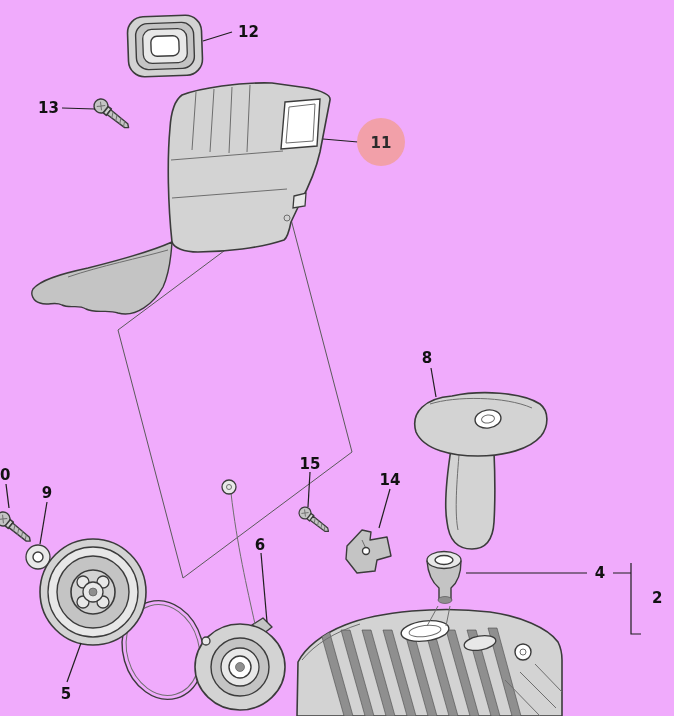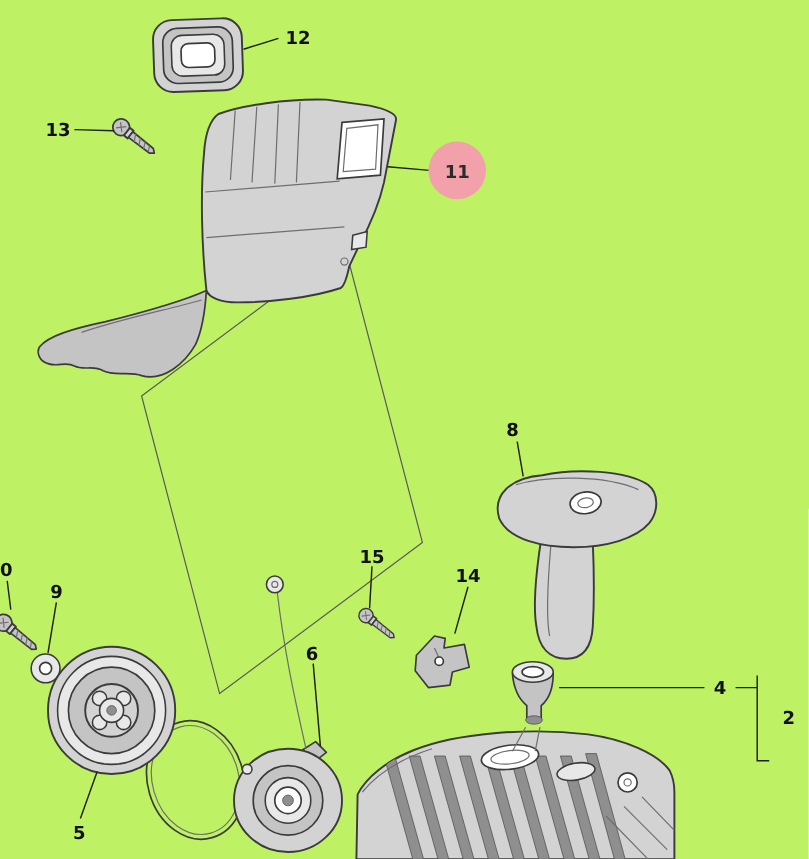--- a/index.html
+++ b/index.html
@@ -1,16 +1,16 @@
 <!DOCTYPE html>
 <html><head>
 <meta charset="utf-8">
 <style>
   html,body { margin:0; padding:0; background:#ffffff; }
-  .stage { position:relative; width:674px; height:716px; background:#bef264; overflow:hidden;
+  .stage { position:relative; width:674px; height:716px; background:#f0abfc; overflow:hidden;
            font-family:"DejaVu Sans", sans-serif; }
   svg { display:block; }
   .outline  { fill:#d3d3d3; stroke:#3b3b3b; stroke-width:1.6; stroke-linejoin:round; }
   .mid      { fill:#c4c4c4; stroke:#3b3b3b; stroke-width:1.4; stroke-linejoin:round; }
   .light    { fill:#e8e8e8; stroke:#3b3b3b; stroke-width:1.3; }
   .white    { fill:#ffffff; stroke:#3b3b3b; stroke-width:1.4; }
   .dark     { fill:#8f8f8f; stroke:#4a4a4a; stroke-width:0.6; }
   .nofill   { fill:none; stroke:#3b3b3b; stroke-width:1.4; }
   .thin     { fill:none; stroke:#6e6e6e; stroke-width:1; }
   .leader   { fill:none; stroke:#1f1f1f; stroke-width:1.2; }

